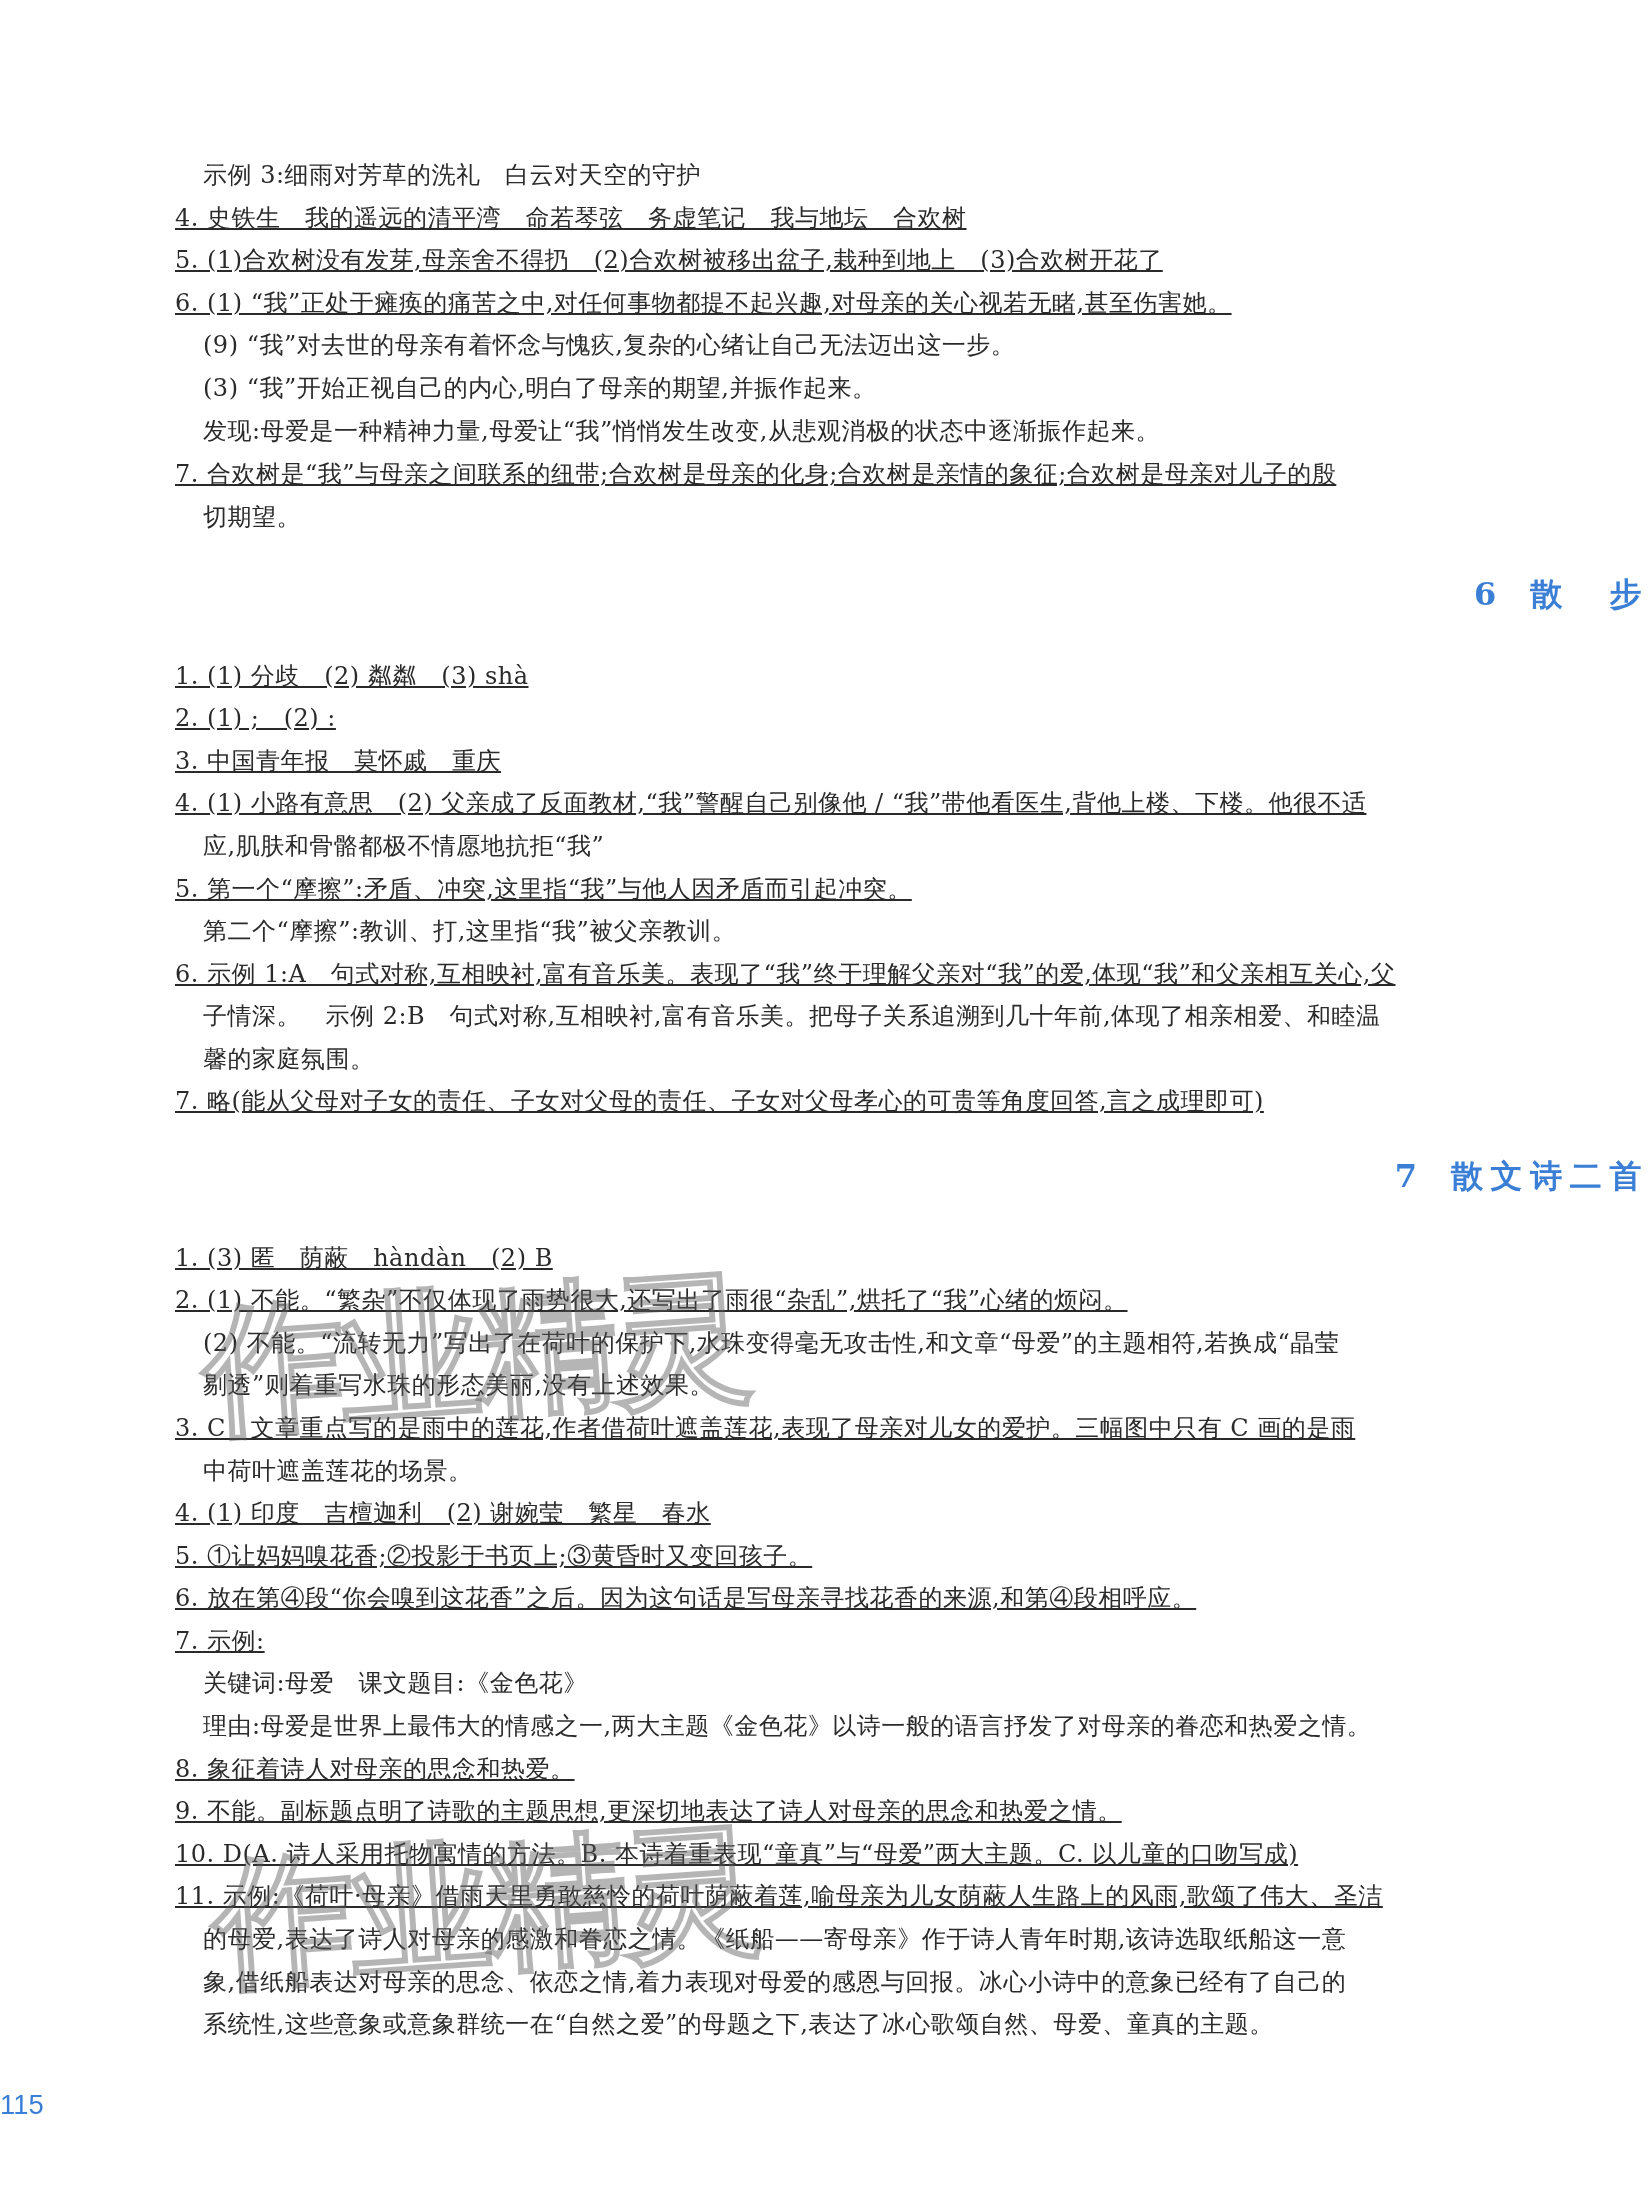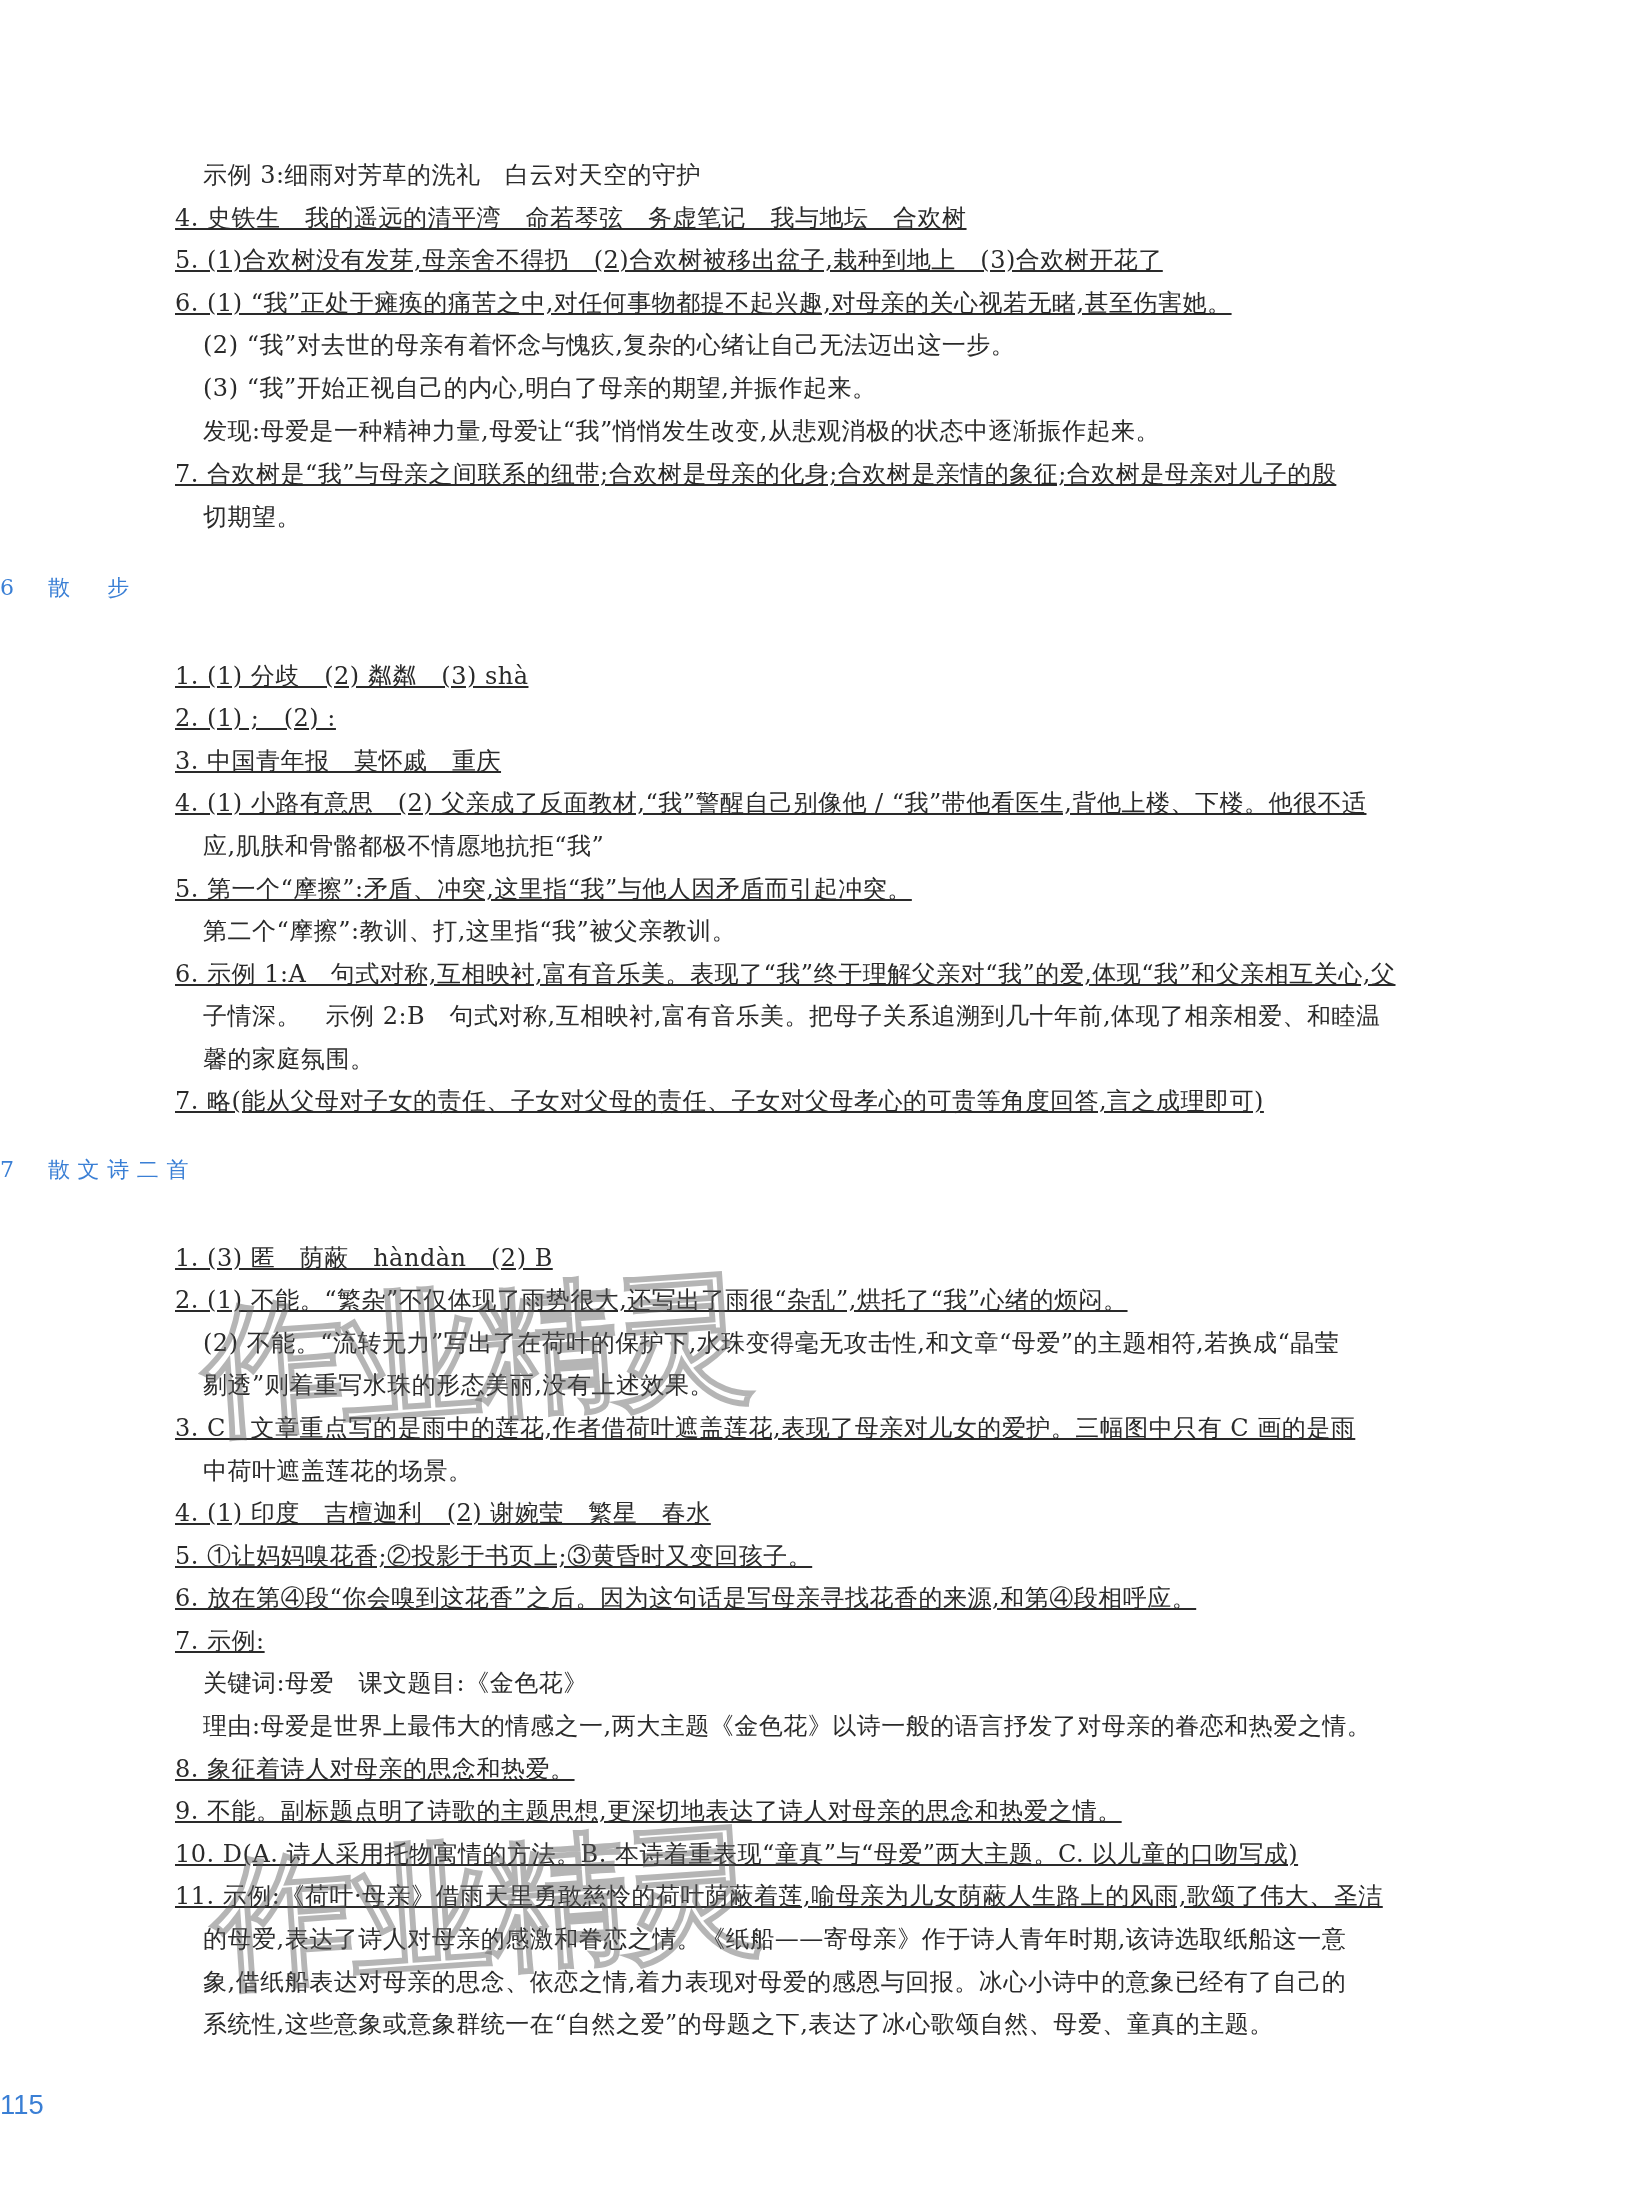--- a/index.html
+++ b/index.html
@@ -10,22 +10,22 @@
     }
     .page { position: absolute; left: 0; top: 0; width: 1649px; height: 2210px; }
     .line {
       position: absolute; left: 0;
       font-size: 24px; line-height: 32px; white-space: nowrap;
       letter-spacing: 0.5px;
     }
     .x0 { left: 175px; text-decoration: underline; }   
     .x1 { left: 203px; }   
     .heading {
-      position: absolute; left: 0; width: 1649px; text-align: left;
-      font-size: 22px; font-weight: normal; color: #3a7fd5;
+      position: absolute; left: 0; width: 1649px; text-align: right;
+      font-size: 32px; font-weight: bold; color: #3a7fd5;
       letter-spacing: 7.6px;
     }
     .heading .num { margin-right: 34px; letter-spacing: 0; }
     .pagenum {
       position: absolute; left: 0; width: 1649px; text-align: left; top: 2089px;
       font-family: "Liberation Sans", sans-serif; font-size: 27.4px; color: #3a7fd5;
     }
     .watermark {
       position: absolute; font-family: "DejaVu Sans", sans-serif;
       font-size: 142px; font-weight: bold; color: transparent;
@@ -36,21 +36,21 @@
   </style>
 </head>
 <body>
 
 <div class="page">
 
   <div class="line x1" style="top:159px">示例 3:细雨对芳草的洗礼　白云对天空的守护</div>
   <div class="line x0" style="top:202px">4. 史铁生　我的遥远的清平湾　命若琴弦　务虚笔记　我与地坛　合欢树</div>
   <div class="line x0" style="top:244px">5. (1)合欢树没有发芽,母亲舍不得扔　(2)合欢树被移出盆子,栽种到地上　(3)合欢树开花了</div>
   <div class="line x0" style="top:287px">6. (1) “我”正处于瘫痪的痛苦之中,对任何事物都提不起兴趣,对母亲的关心视若无睹,甚至伤害她。</div>
-  <div class="line x1" style="top:329px">(2) “我”对去世的母亲有着怀念与愧疚,复杂的心绪让自己无法迈出这一步。</div>
+  <div class="line x1" style="top:329px">(9) “我”对去世的母亲有着怀念与愧疚,复杂的心绪让自己无法迈出这一步。</div>
   <div class="line x1" style="top:372px">(3) “我”开始正视自己的内心,明白了母亲的期望,并振作起来。</div>
   <div class="line x1" style="top:415px">发现:母爱是一种精神力量,母爱让“我”悄悄发生改变,从悲观消极的状态中逐渐振作起来。</div>
   <div class="line x0" style="top:458px">7. 合欢树是“我”与母亲之间联系的纽带;合欢树是母亲的化身;合欢树是亲情的象征;合欢树是母亲对儿子的殷</div>
   <div class="line x1" style="top:501px">切期望。</div>
 
   <div class="heading" style="top:573px">
     <span class="num">6</span><span>散　步</span>
   </div>
 
   <div class="line x0" style="top:660px">1. (1) 分歧　(2) 粼粼　(3) shà</div>

